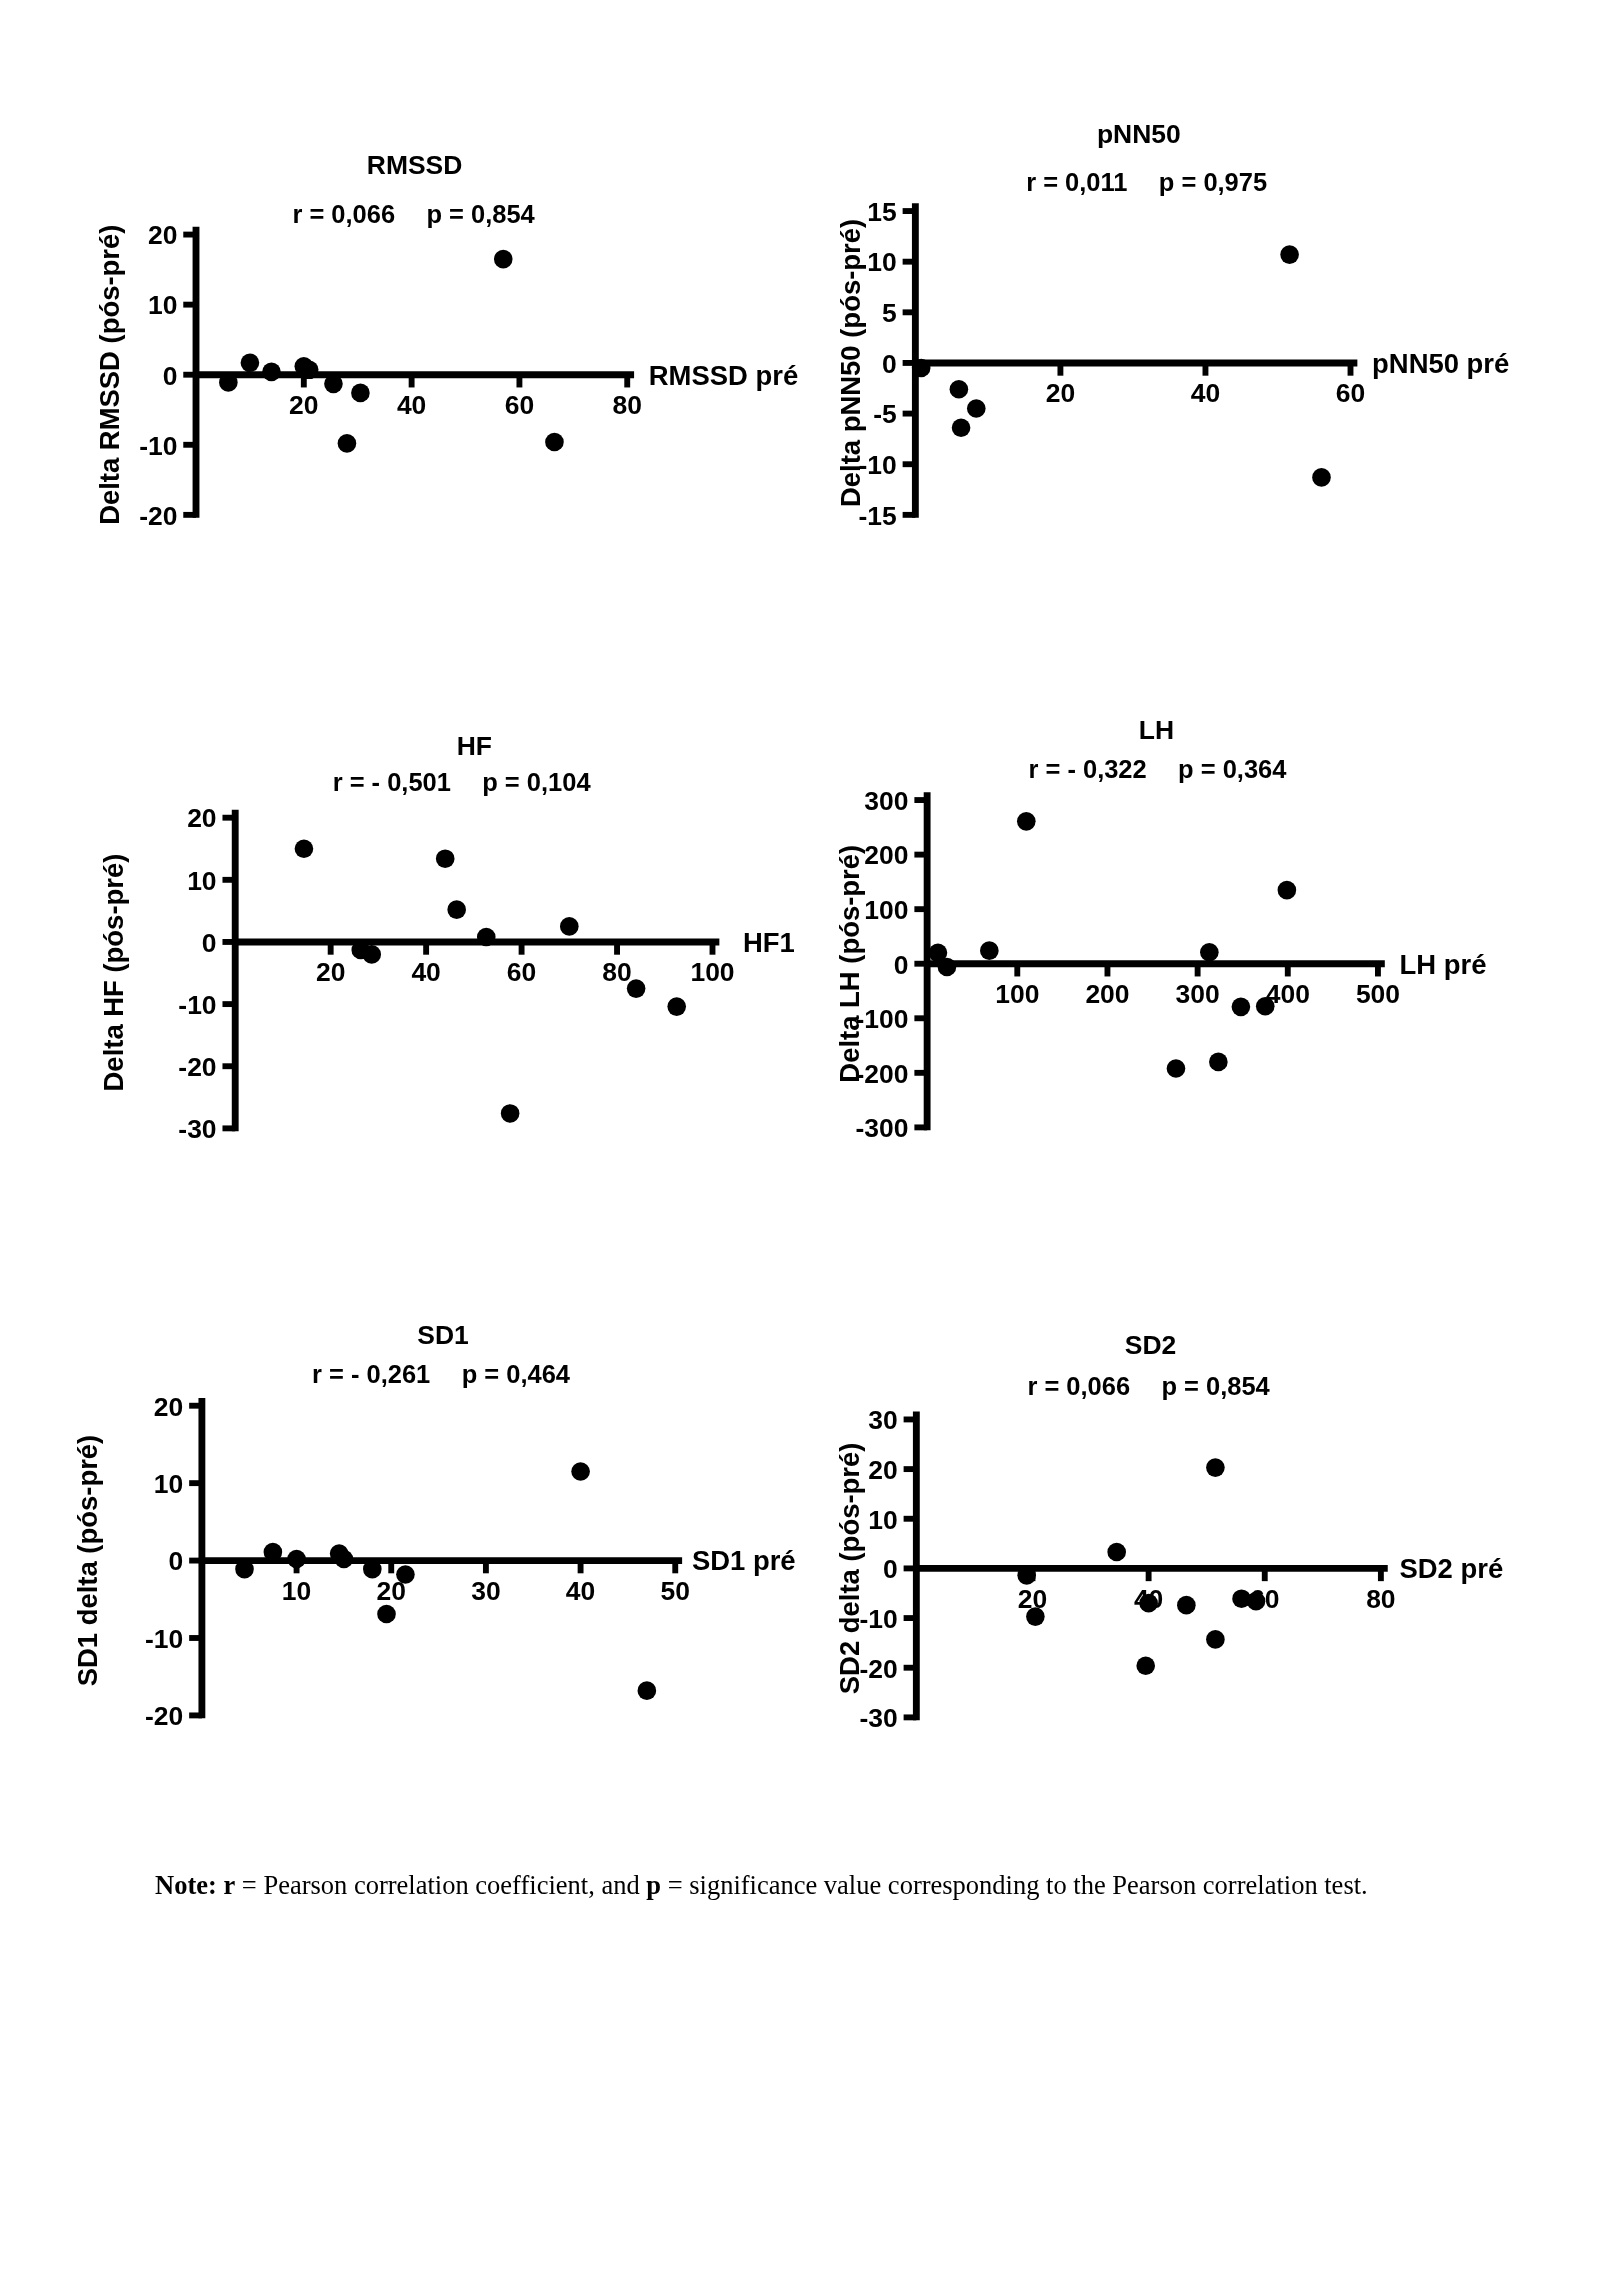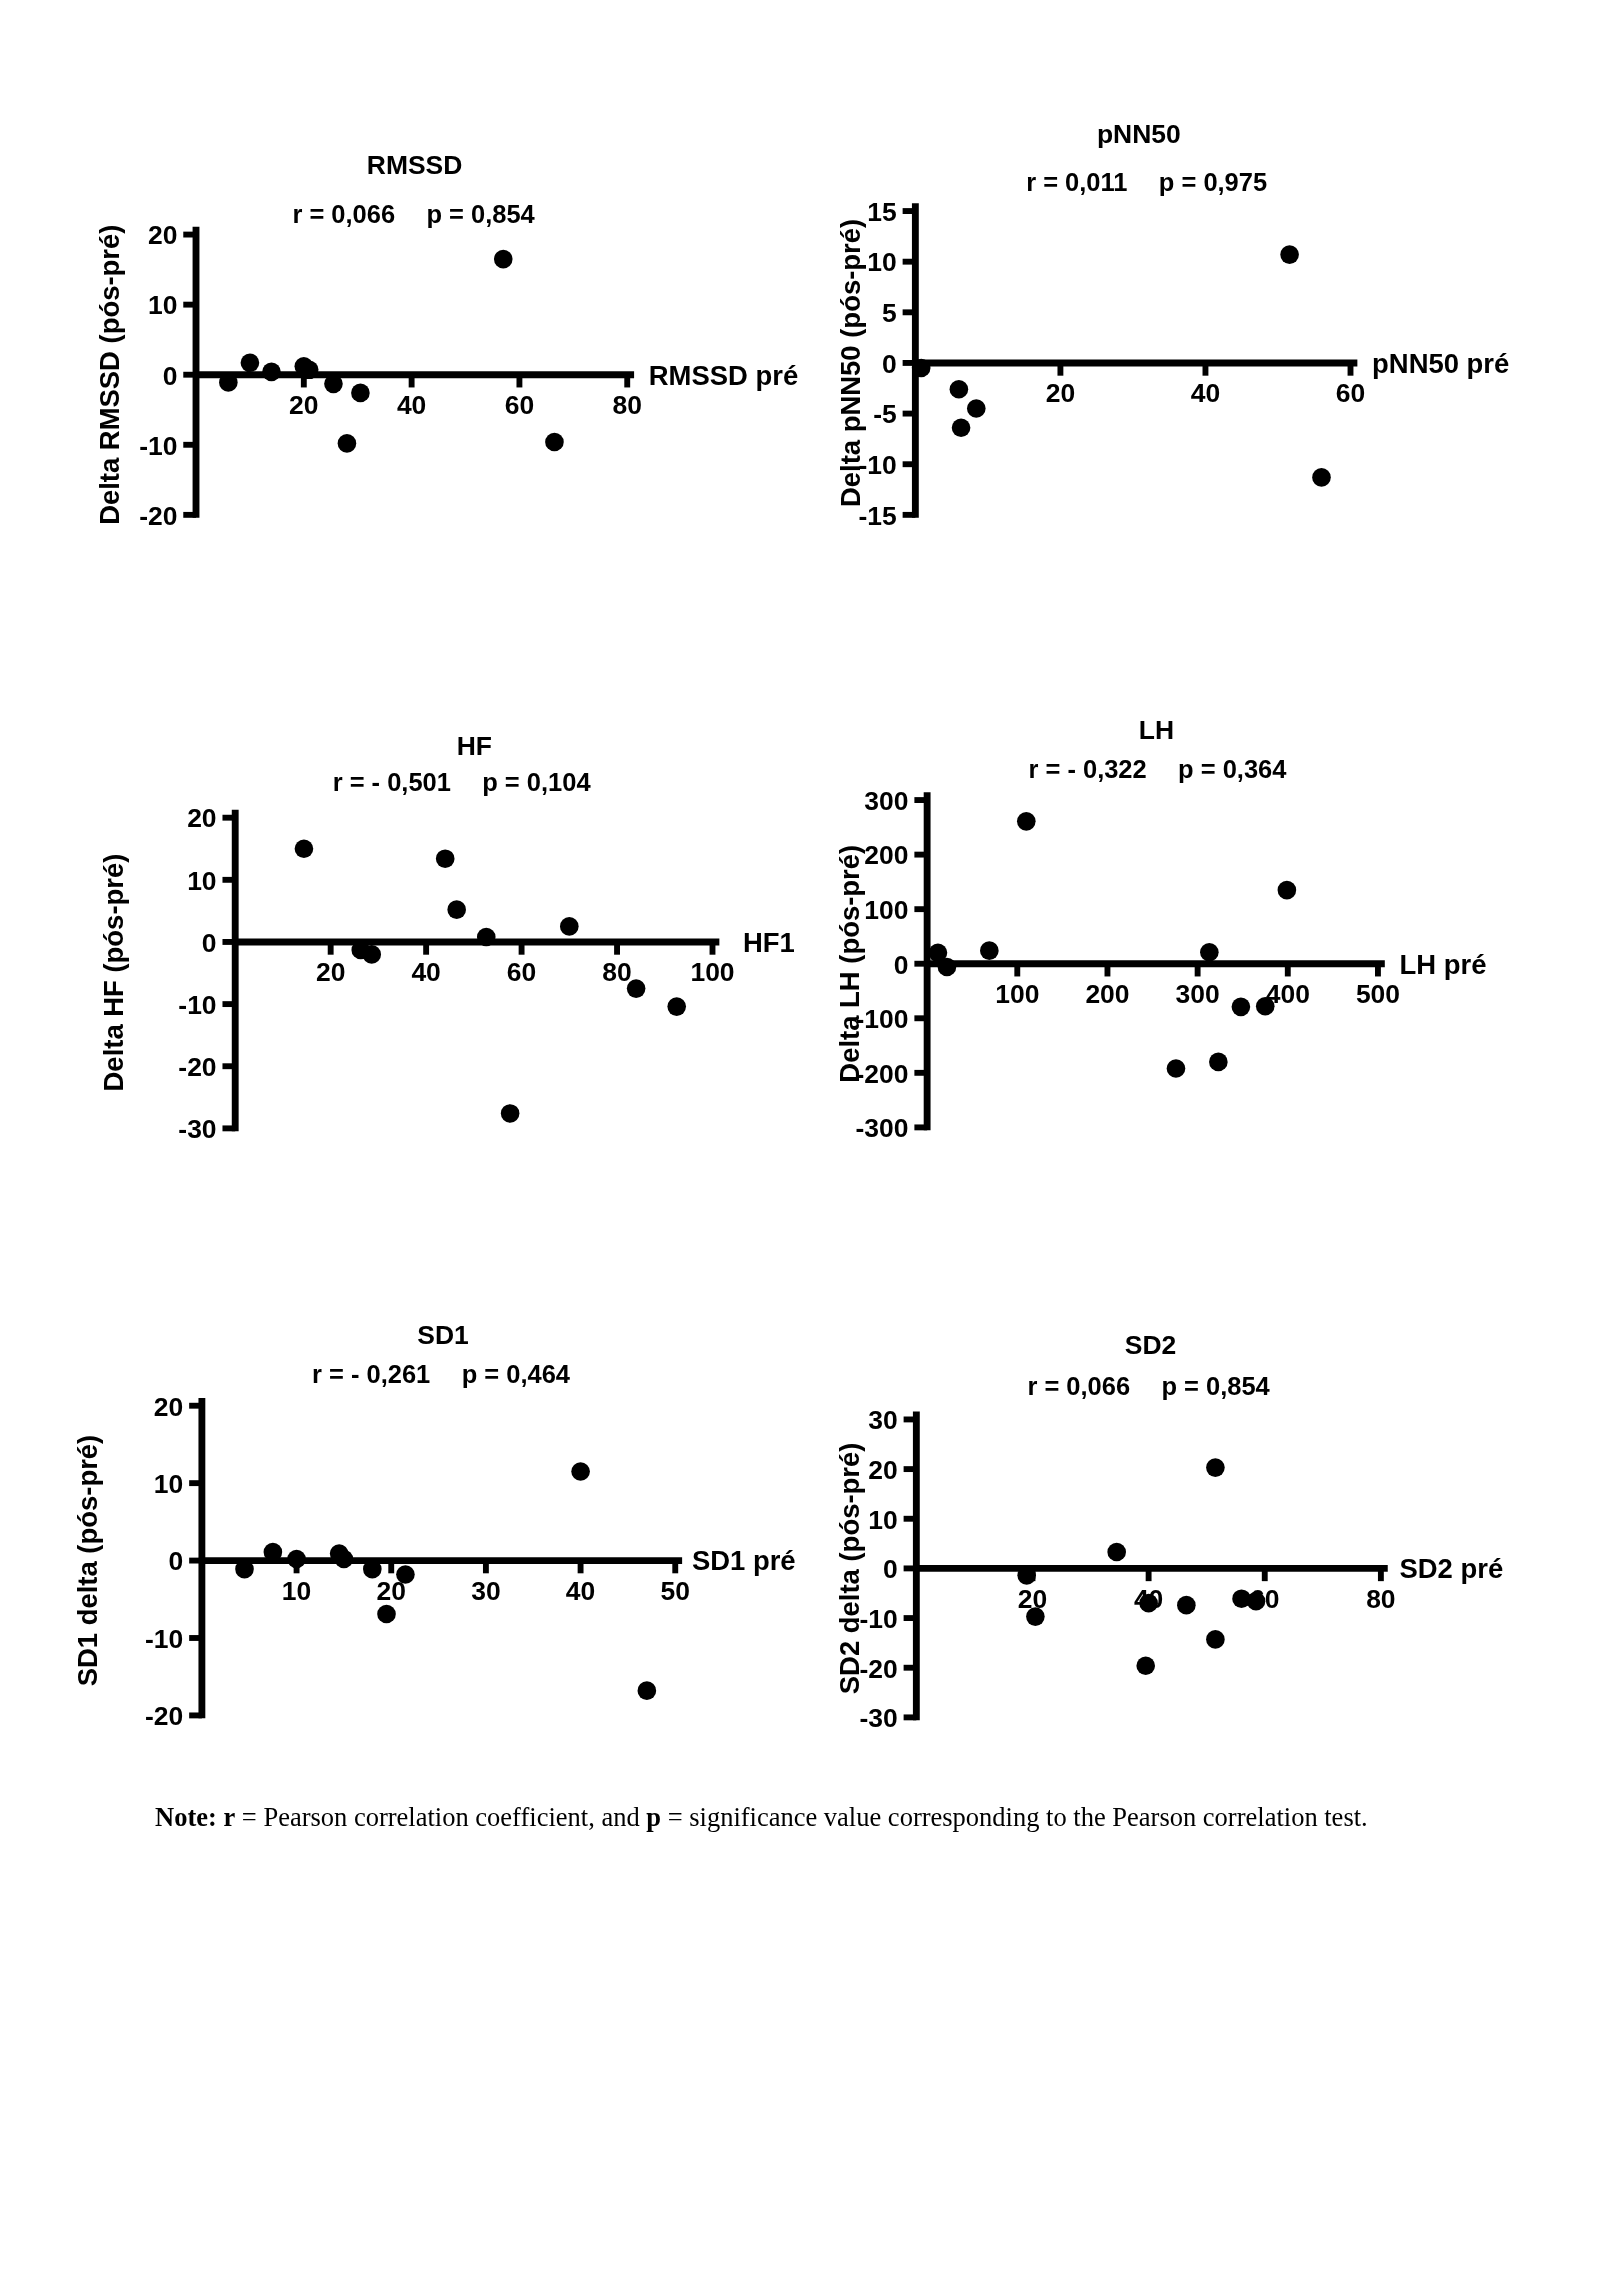--- a/index.html
+++ b/index.html
@@ -6,21 +6,21 @@
   #canvas{position:relative;width:1621px;height:2293px;background:#ffffff;margin:0 auto;
           font-family:"Liberation Sans", sans-serif;}
   svg{position:absolute;left:0;top:0;}
   svg text{fill:#000000;}
   .t-title{font:700 27px "Liberation Sans", sans-serif;}
   .t-sub{font:700 26px "Liberation Sans", sans-serif;}
   .t-axis{font:700 28px "Liberation Sans", sans-serif;}
   .tick{font:700 27px "Liberation Sans", sans-serif;}
   line{stroke:#000000;}
   circle{fill:#000000;}
-  #note{position:absolute;left:155px;top:1802px;width:1333px;
+  #note{position:absolute;left:155px;top:1870px;width:1333px;
         font:400 26.5px "Liberation Serif", serif;color:#000;}
   #note b{font-weight:700;}
 </style>
 </head>
 <body>
 
 <div id="canvas">
 
   <svg id="figure-svg" width="1621" height="2293" viewBox="0 0 1654 2339">
 

